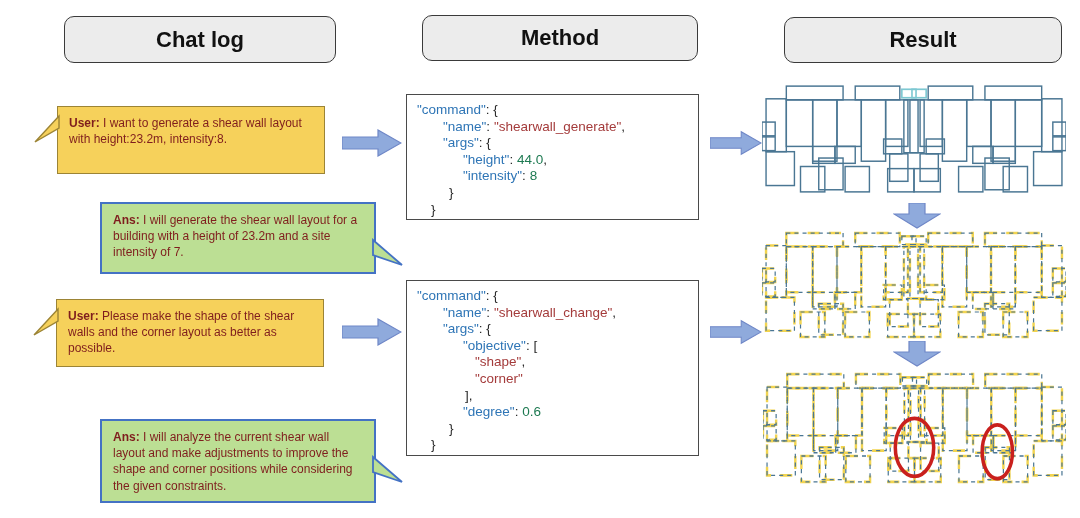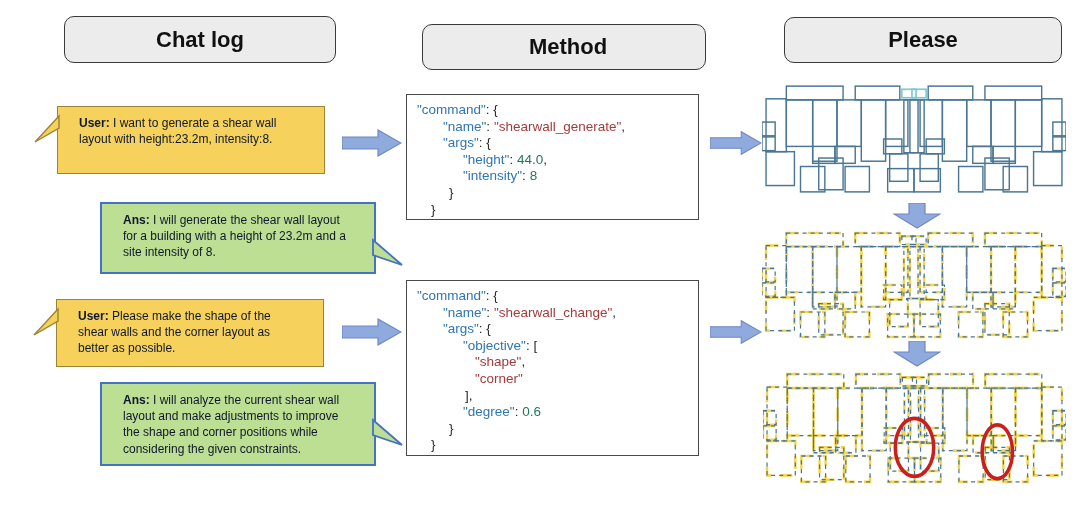--- a/index.html
+++ b/index.html
@@ -4,32 +4,32 @@
 <style>
   html,body{margin:0;padding:0;background:#fff;}
   .canvas{position:relative;width:1080px;height:518px;background:#ffffff;overflow:hidden;
           font-family:"Liberation Sans", sans-serif;margin-left:24px;}
 
   
   .col-header{position:absolute;display:flex;align-items:center;justify-content:center;
     background:var(--header-fill);border:1.7px solid var(--header-border);border-radius:10px;
     font-size:22px;font-weight:bold;color:#111;}
   #hdr-chat{left:40px;top:16px;width:270px;height:45px;}
-  #hdr-method{left:398px;top:24px;width:274px;height:44px;padding-left:8px;}
+  #hdr-method{left:398px;top:15px;width:274px;height:44px;}
   #hdr-result{left:760px;top:17px;width:276px;height:44px;}
 
   
-  .bubble{position:absolute;padding:8px 21px;font-size:12px;line-height:1.35;color:#0f172a;box-sizing:border-box;}
+  .bubble{position:absolute;padding:8px 11px;font-size:12px;line-height:1.35;color:#7f1d1d;box-sizing:border-box;}
   .bubble .tail{position:absolute;overflow:visible;}
   .bubble-user{background:var(--user-fill);border:1.4px solid var(--user-border);}
   .bubble-ans{background:var(--ans-fill);border:2px solid var(--ans-border);}
   #bubble1{left:33px;top:106px;width:268px;height:68px;}
   #bubble2{left:76px;top:202px;width:276px;height:72px;}
   #bubble3{left:32px;top:299px;width:268px;height:68px;}
-  #bubble4{left:76px;top:382px;width:276px;height:84px;}
+  #bubble4{left:76px;top:419px;width:276px;height:84px;}
   .tail-left{left:-24px;top:6px;width:25px;height:32px;}
   .tail-right{right:-29px;top:32px;width:30px;height:32px;}
 
   
   .code-box{position:absolute;background:#fff;border:1.6px solid #4a4a4a;box-sizing:border-box;
     padding:7px 10px;font-size:13.5px;line-height:16.6px;white-space:nowrap;}
   #code1{left:382px;top:94px;width:293px;height:126px;}
   #code2{left:382px;top:280px;width:293px;height:176px;}
   .tk-key{color:var(--code-key);}
   .tk-str{color:var(--code-str);}
@@ -58,35 +58,35 @@
 
 <div class="canvas">
 
   <div class="col-header" id="hdr-chat">
     <span>Chat log</span>
   </div>
   <div class="col-header" id="hdr-method">
     <span>Method</span>
   </div>
   <div class="col-header" id="hdr-result">
-    <span>Please</span>
+    <span>Result</span>
   </div>
 
   <div class="bubble bubble-user" id="bubble1">
     <svg class="tail tail-left" viewBox="0 0 25 32">
       <polygon points="25,3 1,29 25,15" style="fill:var(--user-fill);stroke:var(--user-border);stroke-width:1.4"></polygon>
     </svg>
     <b>User:</b><span> I want to generate a shear wall layout with height:23.2m, intensity:8.</span>
   </div>
 
   <div class="bubble bubble-ans" id="bubble2">
     <svg class="tail tail-right" viewBox="0 0 30 32">
       <polygon points="0,4 29,29 0,19" style="fill:var(--ans-fill);stroke:var(--ans-border);stroke-width:1.8"></polygon>
     </svg>
-    <b>Ans:</b><span> I will generate the shear wall layout for a building with a height of 23.2m and a site intensity of 8.</span>
+    <b>Ans:</b><span> I will generate the shear wall layout for a building with a height of 23.2m and a site intensity of 7.</span>
   </div>
 
   <div class="bubble bubble-user" id="bubble3">
     <svg class="tail tail-left" viewBox="0 0 25 32">
       <polygon points="25,3 1,29 25,15" style="fill:var(--user-fill);stroke:var(--user-border);stroke-width:1.4"></polygon>
     </svg>
     <b>User:</b><span> Please make the shape of the shear walls and the corner layout as better as possible.</span>
   </div>
 
   <div class="bubble bubble-ans" id="bubble4">

